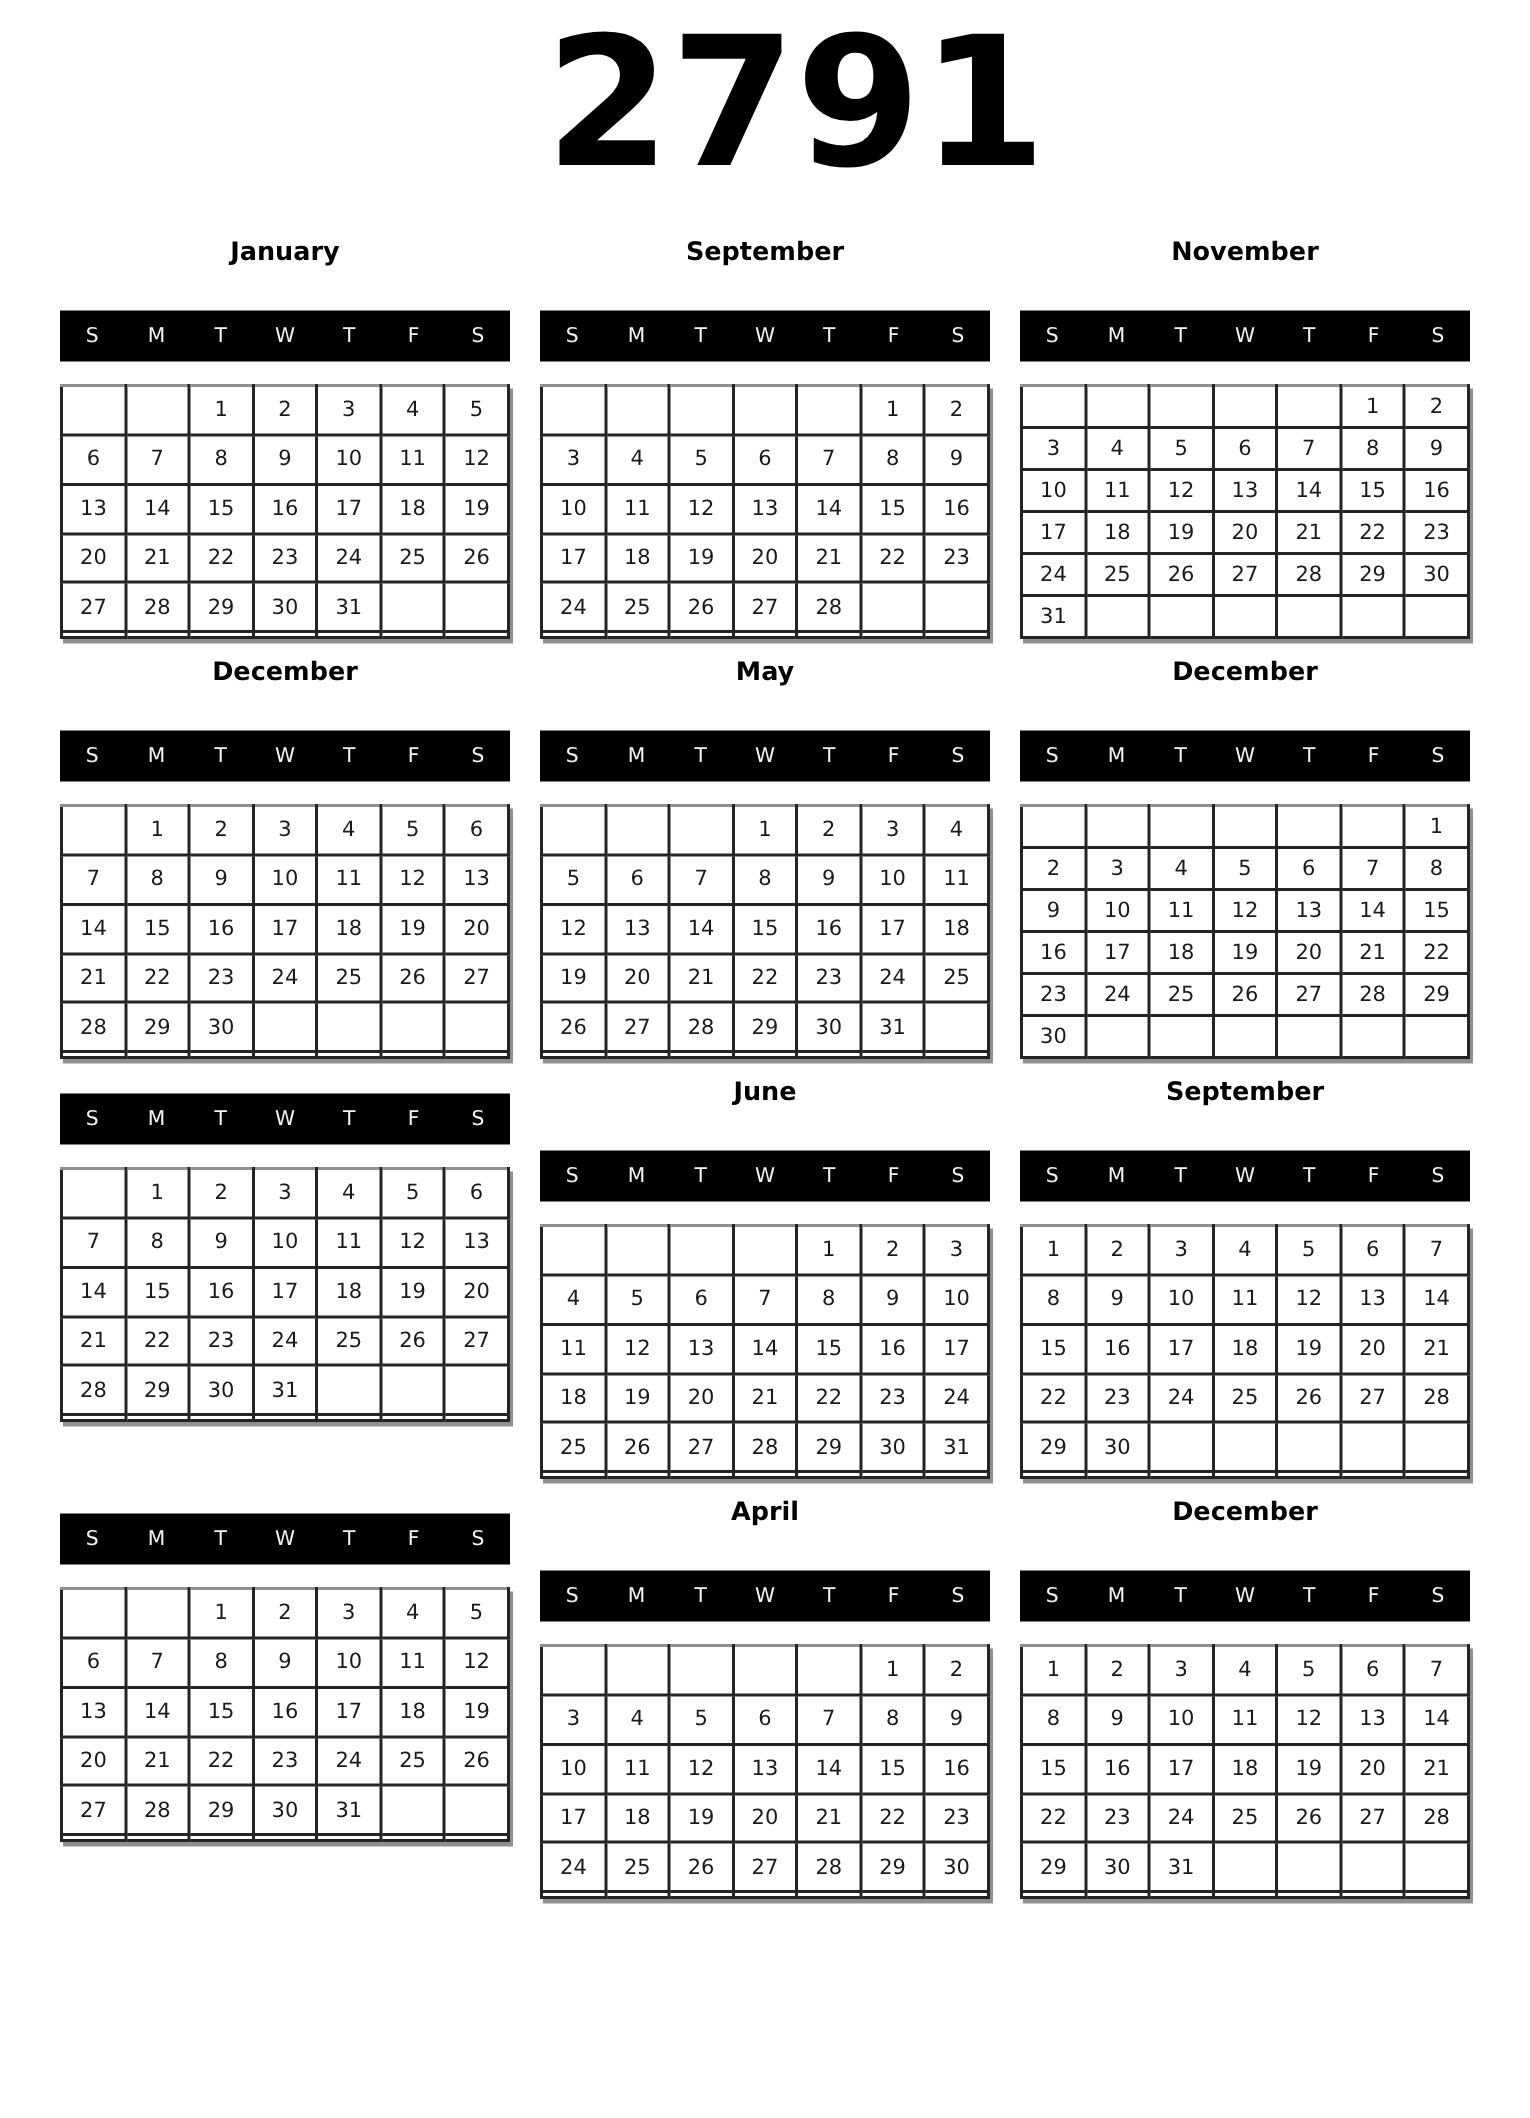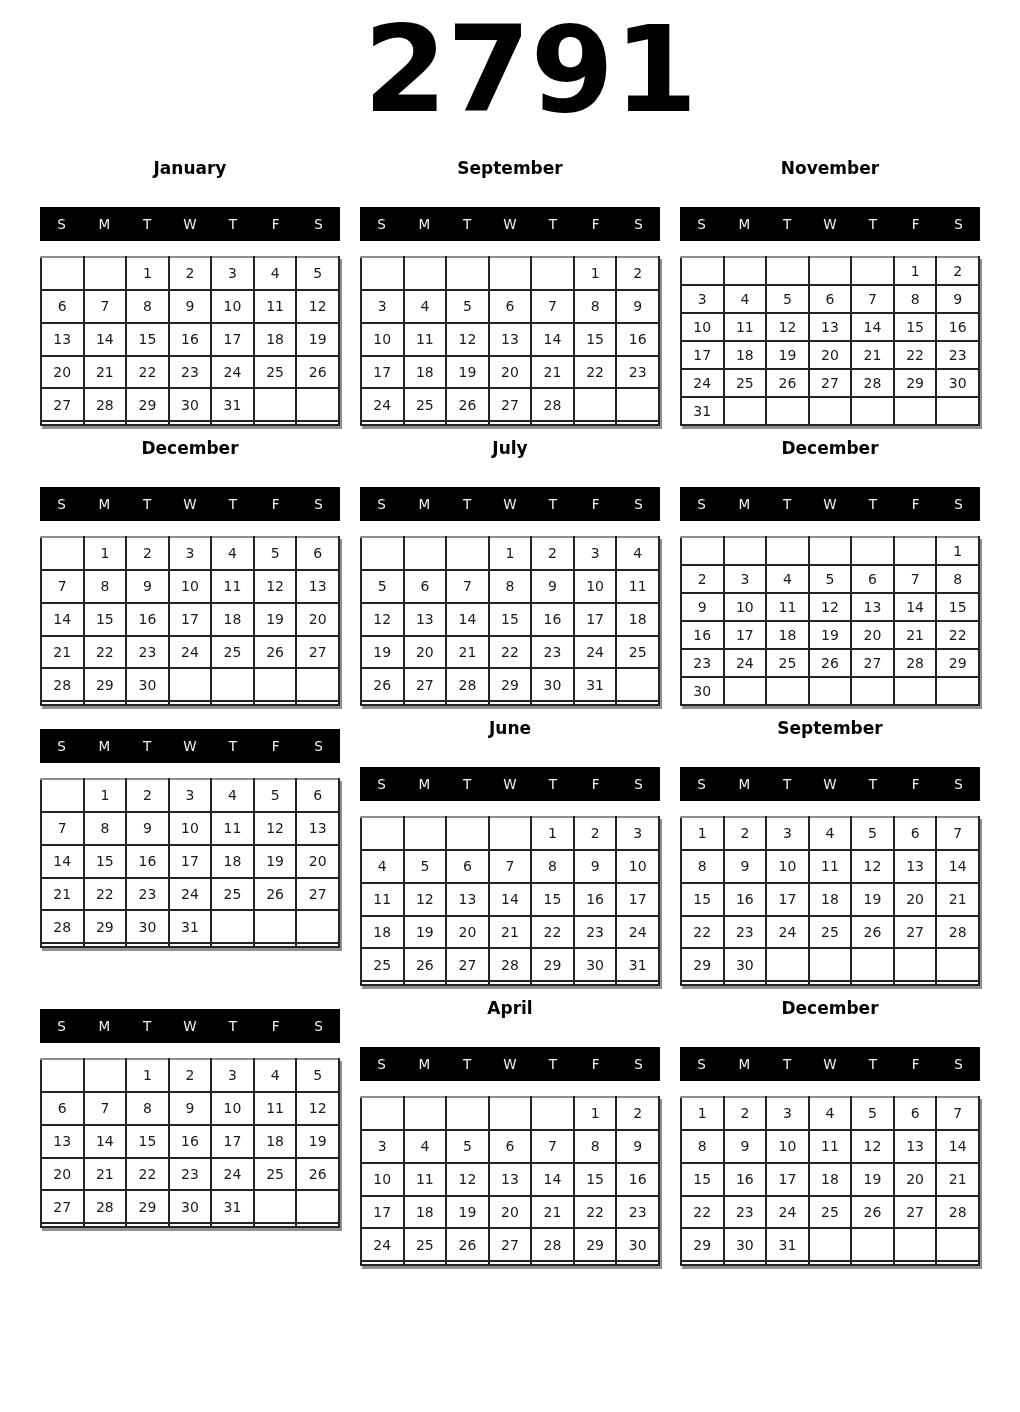--- a/index.html
+++ b/index.html
@@ -377,21 +377,21 @@
                 <td></td>
                 <td></td>
                 <td></td>
               </tr>
             </tbody>
       </table>
     </div>
   </div>
 
   <div class="month">
-    <h2 class="month-title">July</h2>
+    <h2 class="month-title">May</h2>
     <div class="weekday-header">
           <span class="wd">S</span>
           <span class="wd">M</span>
           <span class="wd">T</span>
           <span class="wd">W</span>
           <span class="wd">T</span>
           <span class="wd">F</span>
           <span class="wd">S</span>
         </div>
     <div class="table-wrap">

